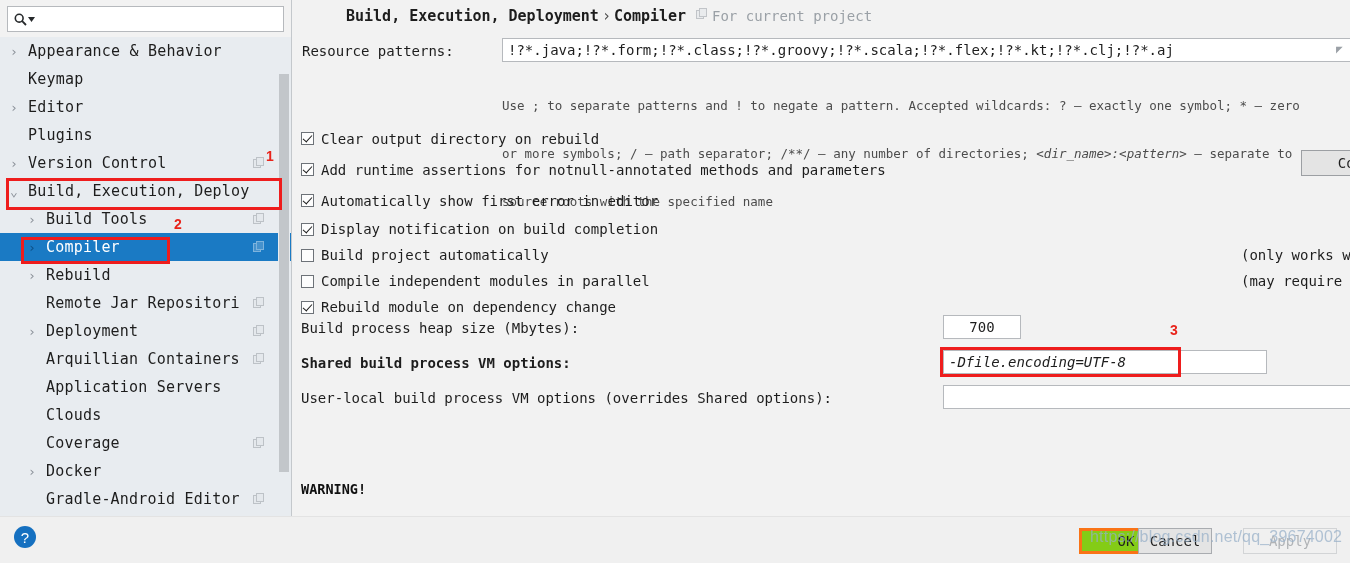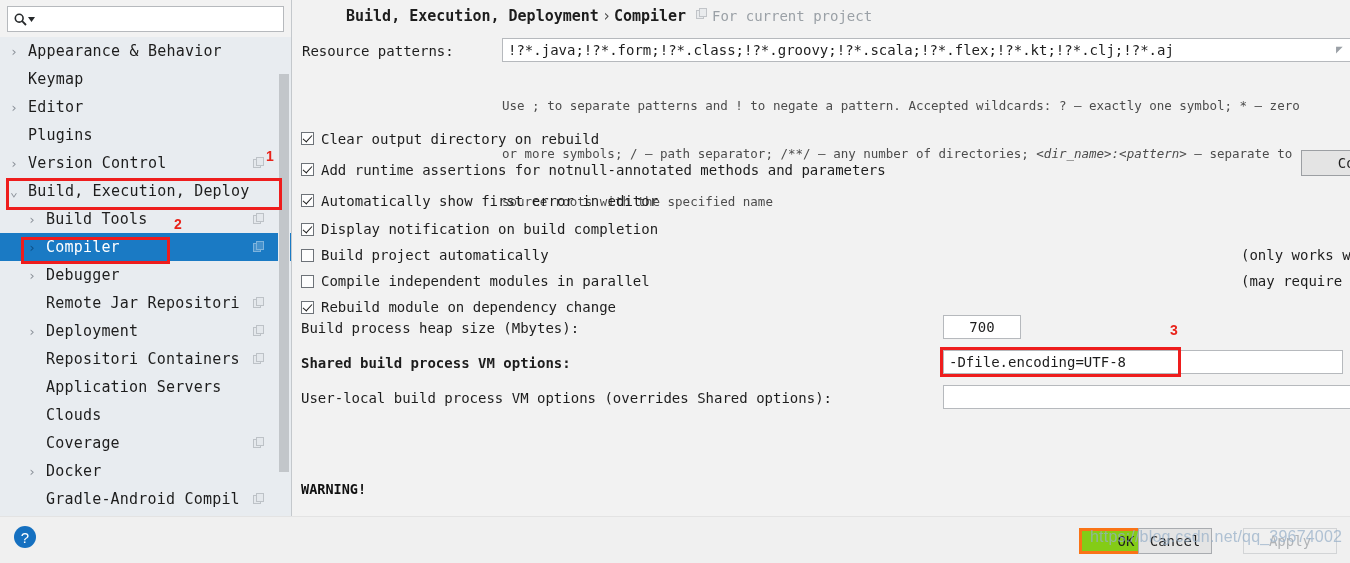--- a/index.html
+++ b/index.html
@@ -468,21 +468,21 @@
           <span class="arrow">›</span>
           <span class="tree-label">Compiler</span>
           <span class="copy-badge">
               <i class="b1"></i>
               <i class="b2"></i>
             </span>
         </div>
 
         <div class="tree-item indent1">
           <span class="arrow">›</span>
-          <span class="tree-label">Debugger</span>
+          <span class="tree-label">Rebuild</span>
         </div>
 
         <div class="tree-item indent1">
           <span class="arrow empty">&nbsp;</span>
           <span class="tree-label">Remote Jar Repositori</span>
           <span class="copy-badge">
               <i class="b1"></i>
               <i class="b2"></i>
             </span>
         </div>
@@ -491,21 +491,21 @@
           <span class="arrow">›</span>
           <span class="tree-label">Deployment</span>
           <span class="copy-badge">
               <i class="b1"></i>
               <i class="b2"></i>
             </span>
         </div>
 
         <div class="tree-item indent1">
           <span class="arrow empty">&nbsp;</span>
-          <span class="tree-label">Repositori Containers</span>
+          <span class="tree-label">Arquillian Containers</span>
           <span class="copy-badge">
               <i class="b1"></i>
               <i class="b2"></i>
             </span>
         </div>
 
         <div class="tree-item indent1">
           <span class="arrow empty">&nbsp;</span>
           <span class="tree-label">Application Servers</span>
         </div>
@@ -524,21 +524,21 @@
             </span>
         </div>
 
         <div class="tree-item indent1">
           <span class="arrow">›</span>
           <span class="tree-label">Docker</span>
         </div>
 
         <div class="tree-item indent1">
           <span class="arrow empty">&nbsp;</span>
-          <span class="tree-label">Gradle-Android Compil</span>
+          <span class="tree-label">Gradle-Android Editor</span>
           <span class="copy-badge">
               <i class="b1"></i>
               <i class="b2"></i>
             </span>
         </div>
 
         <div class="side-scrollbar">
           <div class="side-thumb"></div>
         </div>
       </div>
@@ -615,21 +615,21 @@
           <span class="chk-label">Rebuild module on dependency change</span>
         </div>
       </div>
 
       <button class="btn-annot">Configure annotations...</button>
 
       <div class="field-row" style="top:320px;">Build process heap size (Mbytes):</div>
       <input class="inp" style="left: 651px; top: 315px; width: 78px; text-align: center;" value="700">
 
       <div class="field-row" style="top:355px;font-weight:bold;">Shared build process VM options:</div>
-      <input class="inp" style="left: 651px; top: 350px; width: 400px;" value="-Dfile.encoding=UTF-8">
+      <input class="inp" style="left: 651px; top: 350px; width: 324px; font-style: italic;" value="-Dfile.encoding=UTF-8">
 
       <div class="field-row" style="top:390px;">User-local build process VM options (overrides Shared options):</div>
       <input class="inp" style="left: 651px; top: 385px; width: 412px;" value="">
 
       <div class="warn">
         <div>WARNING!</div>
         
         
       </div>
 

